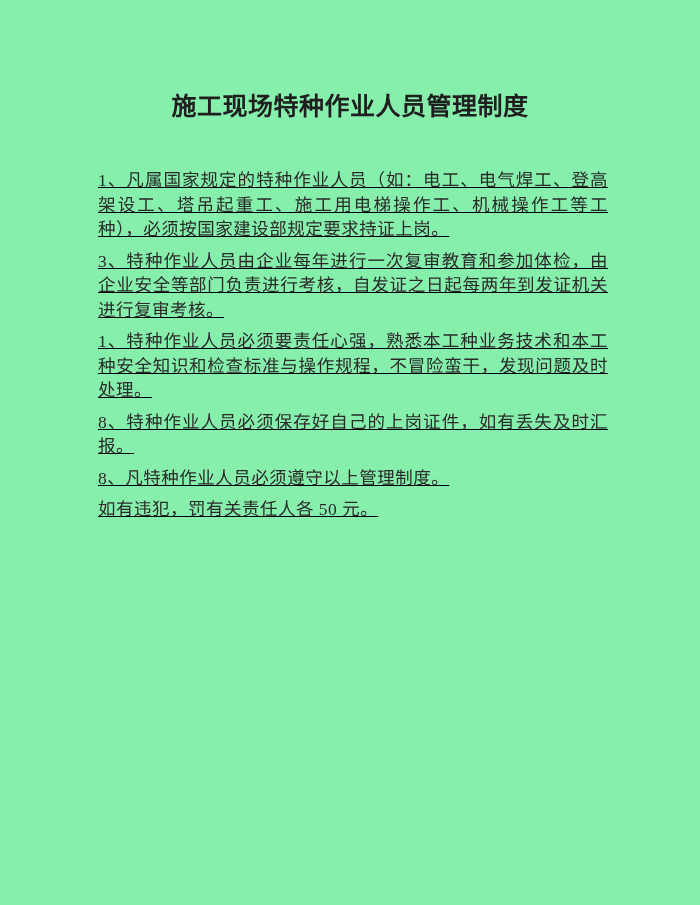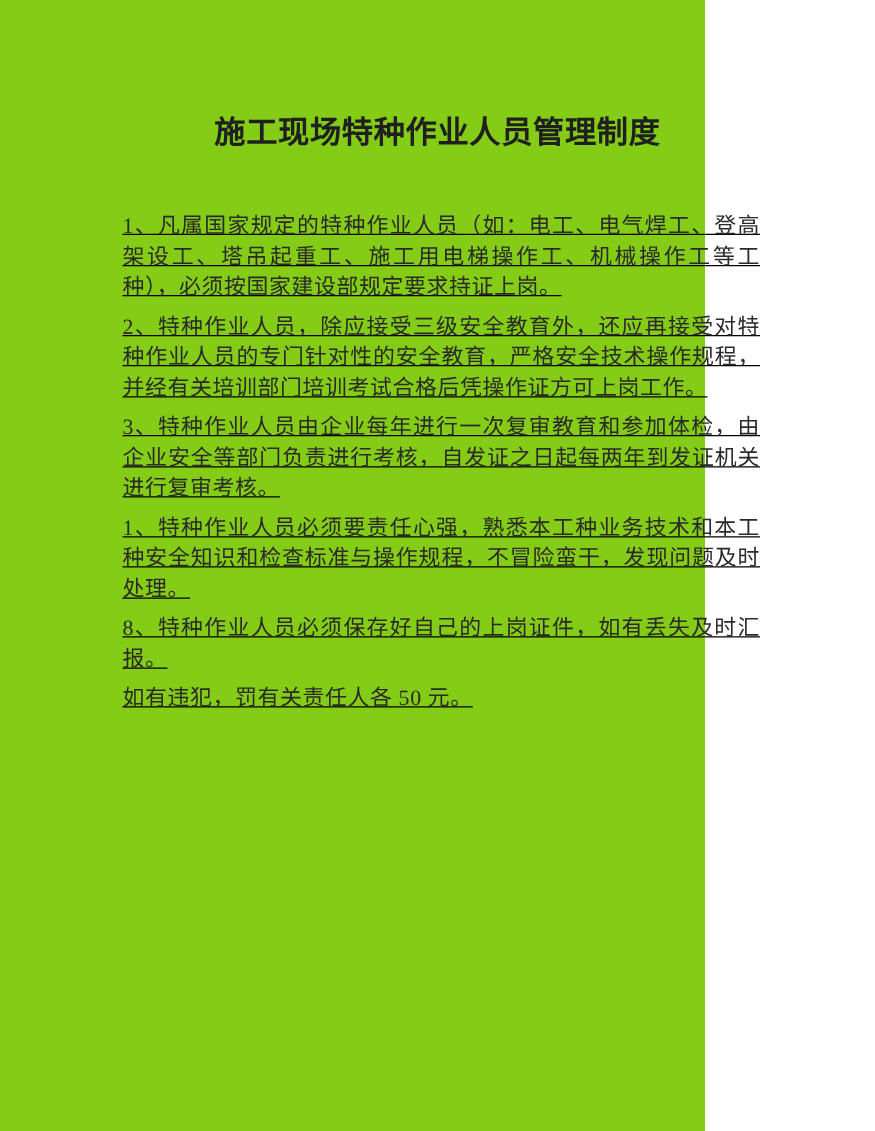--- a/index.html
+++ b/index.html
@@ -8,23 +8,23 @@
     background: #ffffff;
   }
   body {
     width: 700px;
     height: 905px;
     overflow: hidden;
     font-family: "Liberation Serif", "DejaVu Serif", serif;
   }
   .page {
     position: relative;
-    width: 564px;
+    width: 700px;
     height: 905px;
-    background: #84cc16;
+    background: #86efac;
     box-sizing: border-box;
     padding-top: 92px;
   }
   .doc-title {
     margin: 0;
     width: 700px;
     text-align: center;
     font-size: 25px;
     line-height: 30px;
     font-weight: bold;
@@ -51,19 +51,19 @@
     margin-bottom: 4px;
   }
 </style>
 </head>
 <body>
 
 <div class="page">
   <h1 class="doc-title">施工现场特种作业人员管理制度</h1>
   <div class="doc-body">
     <p class="para">1、凡属国家规定的特种作业人员（如：电工、电气焊工、登高架设工、塔吊起重工、施工用电梯操作工、机械操作工等工种），必须按国家建设部规定要求持证上岗。</p>
-    <p class="para">2、特种作业人员，除应接受三级安全教育外，还应再接受对特种作业人员的专门针对性的安全教育，严格安全技术操作规程，并经有关培训部门培训考试合格后凭操作证方可上岗工作。</p>
     <p class="para">3、特种作业人员由企业每年进行一次复审教育和参加体检，由企业安全等部门负责进行考核，自发证之日起每两年到发证机关进行复审考核。</p>
     <p class="para">1、特种作业人员必须要责任心强，熟悉本工种业务技术和本工种安全知识和检查标准与操作规程，不冒险蛮干，发现问题及时处理。</p>
     <p class="para">8、特种作业人员必须保存好自己的上岗证件，如有丢失及时汇报。</p>
+    <p class="para">8、凡特种作业人员必须遵守以上管理制度。</p>
     <p class="para">如有违犯，罚有关责任人各 50 元。</p>
   </div>
 </div>
 
 </body></html>

